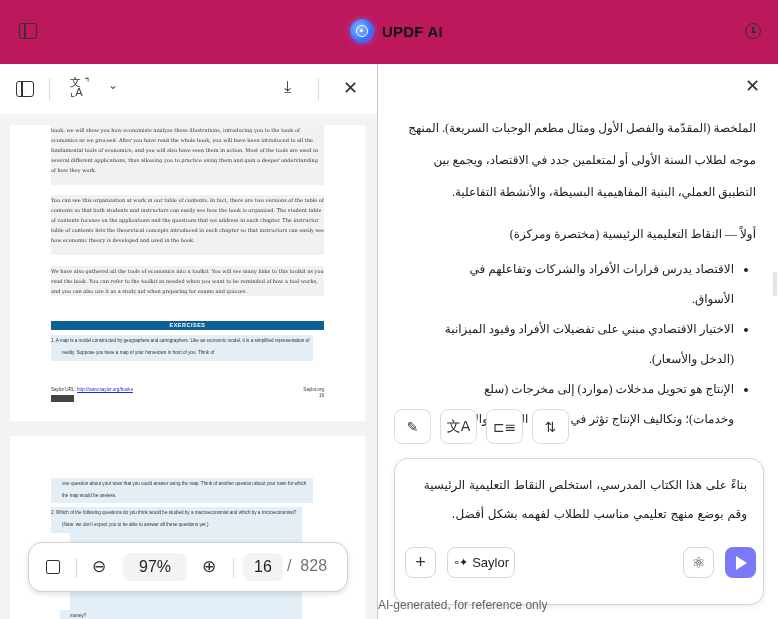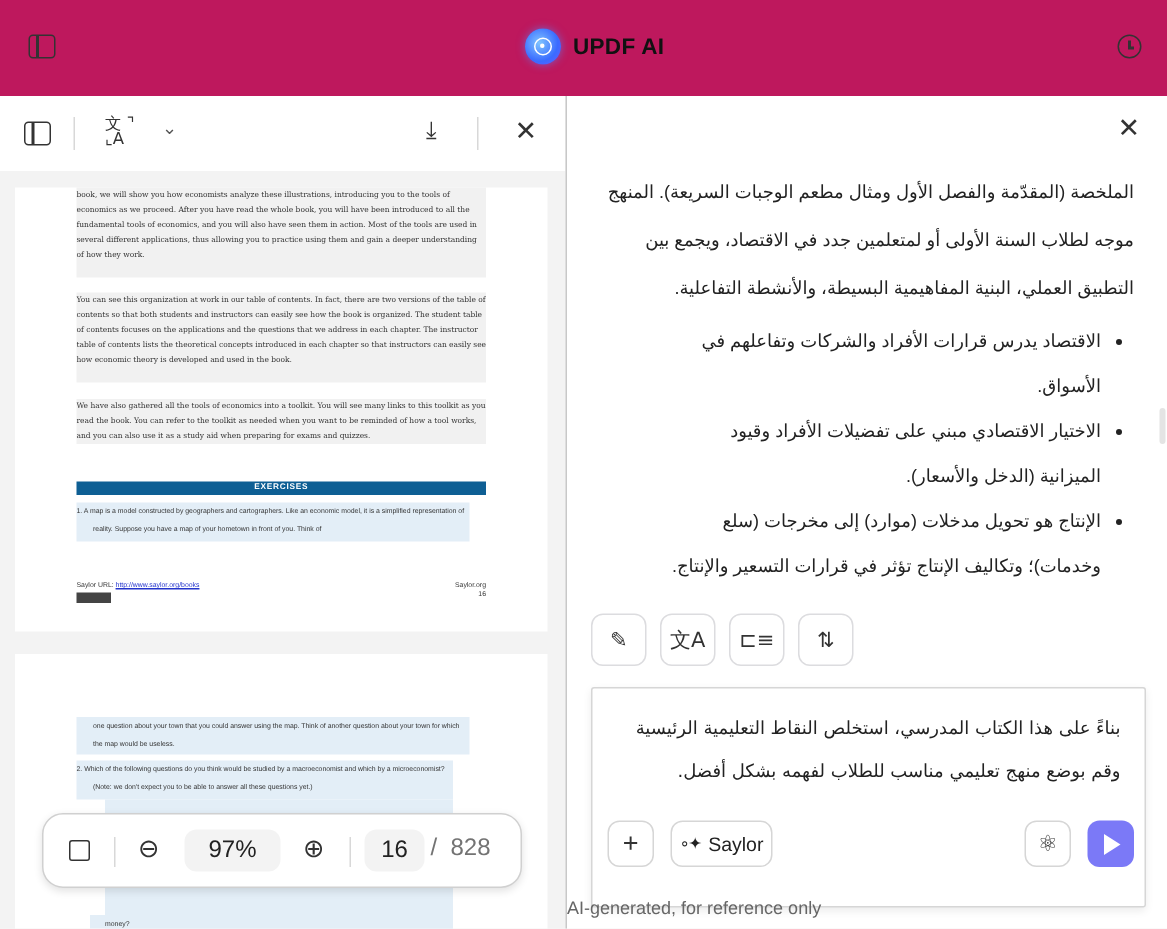--- a/index.html
+++ b/index.html
@@ -42,31 +42,31 @@
   .zb-fit { position: absolute; left: 17px; top: 17px; width: 14px; height: 14px; border: 1.5px solid #333; border-radius: 2px; }
   .zb-sep { position: absolute; top: 15px; width: 1px; height: 20px; background: #d8d8d8; }
   .zb-icon { position: absolute; top: 13px; font-size: 17px; color: #333; }
   .zb-pill { position: absolute; top: 10px; height: 28px; background: #f3f3f3; border-radius: 8px; font-size: 16px; color: #222; text-align: center; line-height: 28px; }
   .zb-total { position: absolute; left: 258px; top: 14px; font-size: 16px; color: #737373; }
 
   .divider { position: absolute; left: 377px; top: 64px; width: 1px; height: 555px; background: #c8c8c8; }
 
   .right-panel { position: absolute; left: 378px; top: 64px; width: 400px; height: 555px; background: #fff; }
   .r-close { position: absolute; left: 367px; top: 11px; font-size: 18px; color: #333; }
-  .ai-text { position: absolute; right: 22px; top: 48px; width: 360px; direction: rtl; text-align: right; font-family: Liberation Sans, sans-serif; font-size: 12px; color: #222; }
+  .ai-text { position: absolute; right: 22px; top: 48px; width: 360px; direction: rtl; text-align: right; font-family: Liberation Serif, serif; font-size: 12px; color: #222; }
   .ai-text p { line-height: 32px; }
   .ai-text .heading { margin-top: 10px; }
   .ai-text ul { margin-top: 4px; padding-right: 22px; list-style: disc; margin-left: 48px; }
   .ai-text li { line-height: 30px; }
   .scroll-thumb { position: absolute; left: 395px; top: 208px; width: 4px; height: 24px; background: #e4e4e4; border-radius: 2px; }
 
   .tool-row { position: absolute; left: 16px; top: 345px; display: flex; gap: 9px; }
   .tool-btn { width: 37px; height: 35px; border: 1px solid #dcdcdf; border-radius: 8px; background: #fff; display: flex; align-items: center; justify-content: center; font-size: 14px; color: #333; font-family: "DejaVu Sans", sans-serif; }
 
-  .composer { position: absolute; left: 16px; top: 394px; width: 370px; height: 147px; border: 1px solid #d6d6d6; border-radius: 2px; background: #fff; box-shadow: 0 2px 6px rgba(0,0,0,.08); }
+  .composer { position: absolute; left: 16px; top: 394px; width: 370px; height: 147px; border: 1px solid #d6d6d6; border-radius: 14px; background: #fff; box-shadow: 0 2px 6px rgba(0,0,0,.08); }
   .composer .prompt { position: absolute; right: 16px; top: 12px; width: 340px; direction: rtl; text-align: right; font-family: "DejaVu Sans", sans-serif; font-size: 12px; line-height: 29px; color: #222; }
   .c-plus { position: absolute; left: 10px; top: 88px; width: 31px; height: 31px; border: 1px solid #d6d6d6; border-radius: 8px; text-align: center; line-height: 29px; font-size: 18px; color: #333; }
   .c-tools { position: absolute; left: 52px; top: 88px; height: 31px; width: 68px; border: 1px solid #d6d6d6; border-radius: 8px; display: flex; align-items: center; justify-content: center; gap: 5px; font-size: 13px; color: #222; }
   .c-tools .ti { font-size: 11px; letter-spacing: -1px; }
   .c-atom { position: absolute; left: 288px; top: 88px; width: 31px; height: 31px; border: 1px solid #d6d6d6; border-radius: 8px; text-align: center; line-height: 29px; font-size: 15px; color: #333; }
   .c-send { position: absolute; left: 330px; top: 88px; width: 31px; height: 31px; border-radius: 8px; background: #7b79f7; display: flex; align-items: center; justify-content: center; }
   .c-send .tri { width: 0; height: 0; border-left: 11px solid #fff; border-top: 7px solid transparent; border-bottom: 7px solid transparent; margin-left: 2px; }
   .disclaimer { position: absolute; left: 0; width: 400px; top: 534px; text-align: left; font-size: 12px; color: #666; }
 </style>
 </head>
@@ -128,20 +128,21 @@
   <div class="zb-pill" style="left:214px;width:40px;">16</div>
   <div class="zb-total"><span>/</span>&nbsp;&nbsp;<span>828</span></div>
 </div>
 
 <div class="divider"></div>
 
 <div class="right-panel">
   <div class="r-close">✕</div>
   <div class="ai-text">
     <p>الملخصة (المقدّمة والفصل الأول ومثال مطعم الوجبات السريعة). المنهج موجه لطلاب السنة الأولى أو لمتعلمين جدد في الاقتصاد، ويجمع بين التطبيق العملي، البنية المفاهيمية البسيطة، والأنشطة التفاعلية.</p>
+    <p class="heading">أولاً — النقاط التعليمية الرئيسية (مختصرة ومركزة)</p>
     <ul>
       <li>الاقتصاد يدرس قرارات الأفراد والشركات وتفاعلهم في الأسواق.</li>
       <li>الاختيار الاقتصادي مبني على تفضيلات الأفراد وقيود الميزانية (الدخل والأسعار).</li>
       <li>الإنتاج هو تحويل مدخلات (موارد) إلى مخرجات (سلع وخدمات)؛ وتكاليف الإنتاج تؤثر في قرارات التسعير والإنتاج.</li>
     </ul>
   </div>
   <div class="scroll-thumb"></div>
 
   <div class="tool-row">
     <div class="tool-btn">✎</div>

